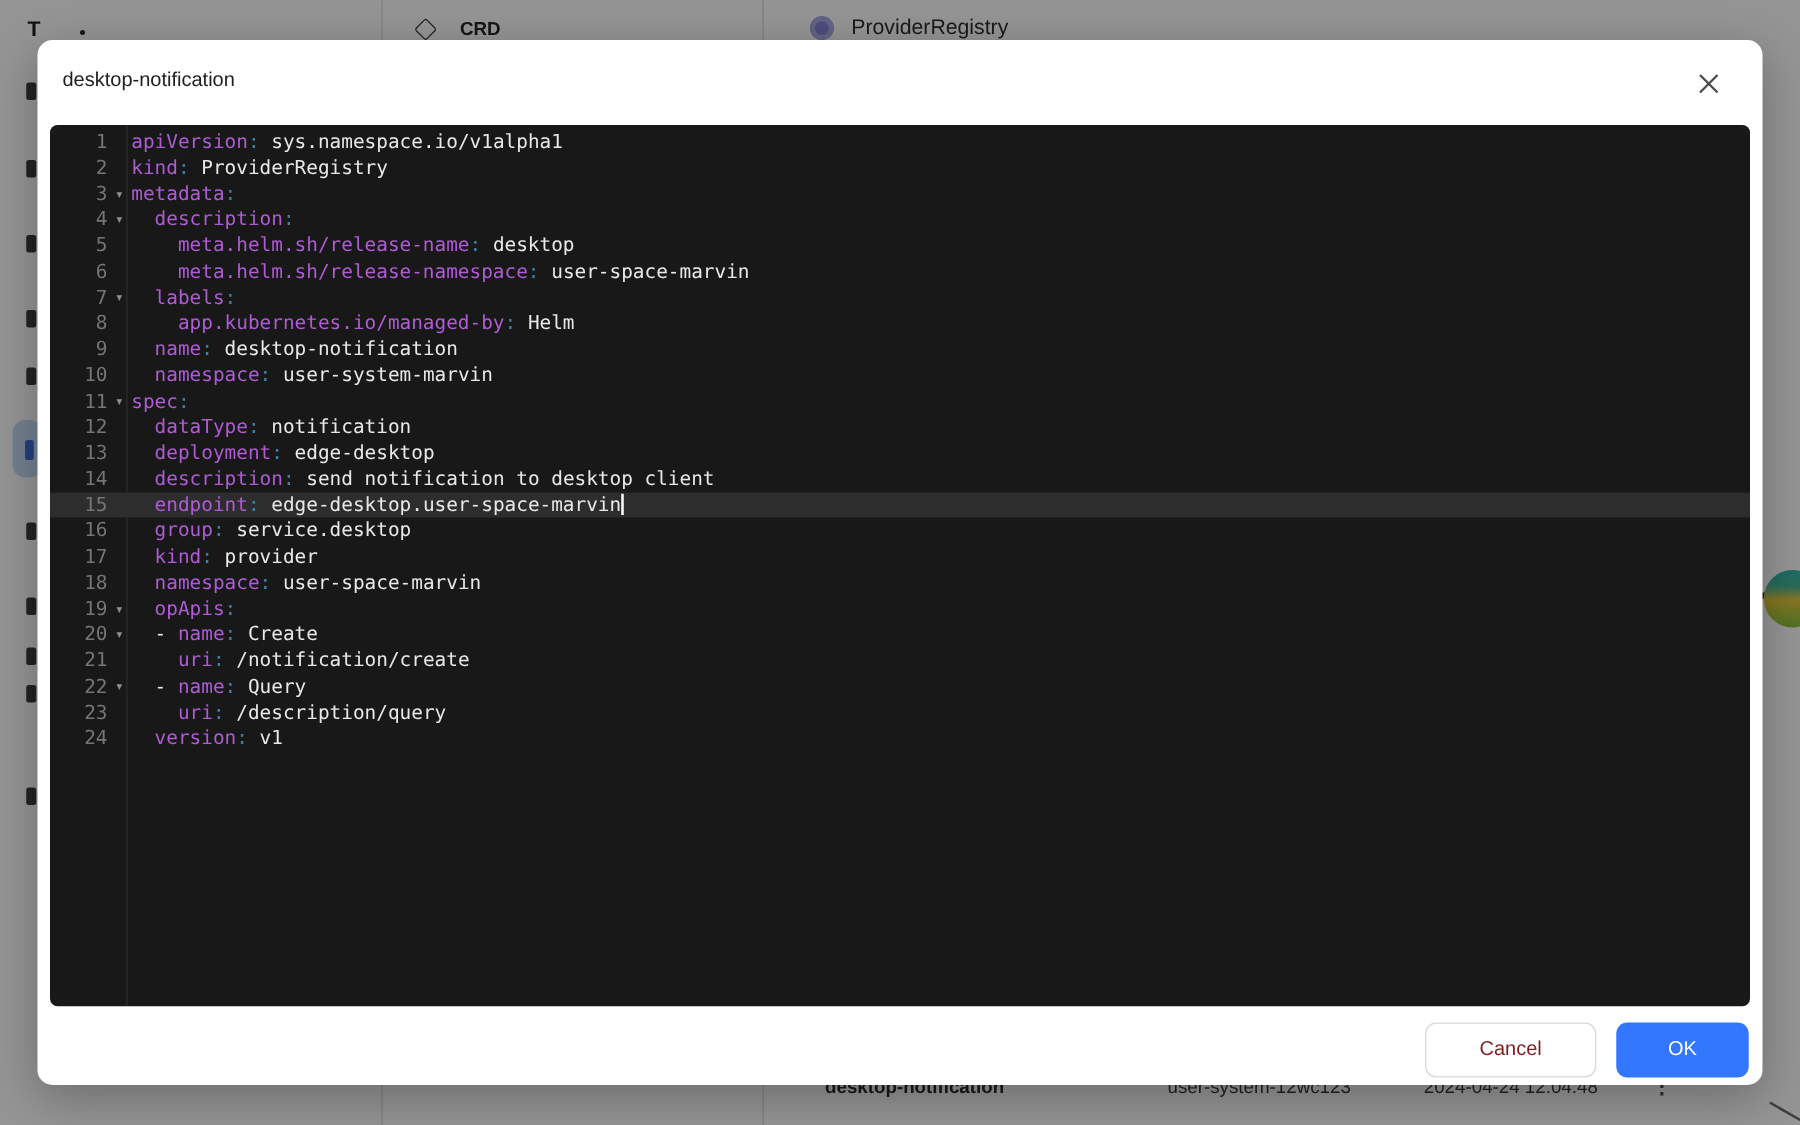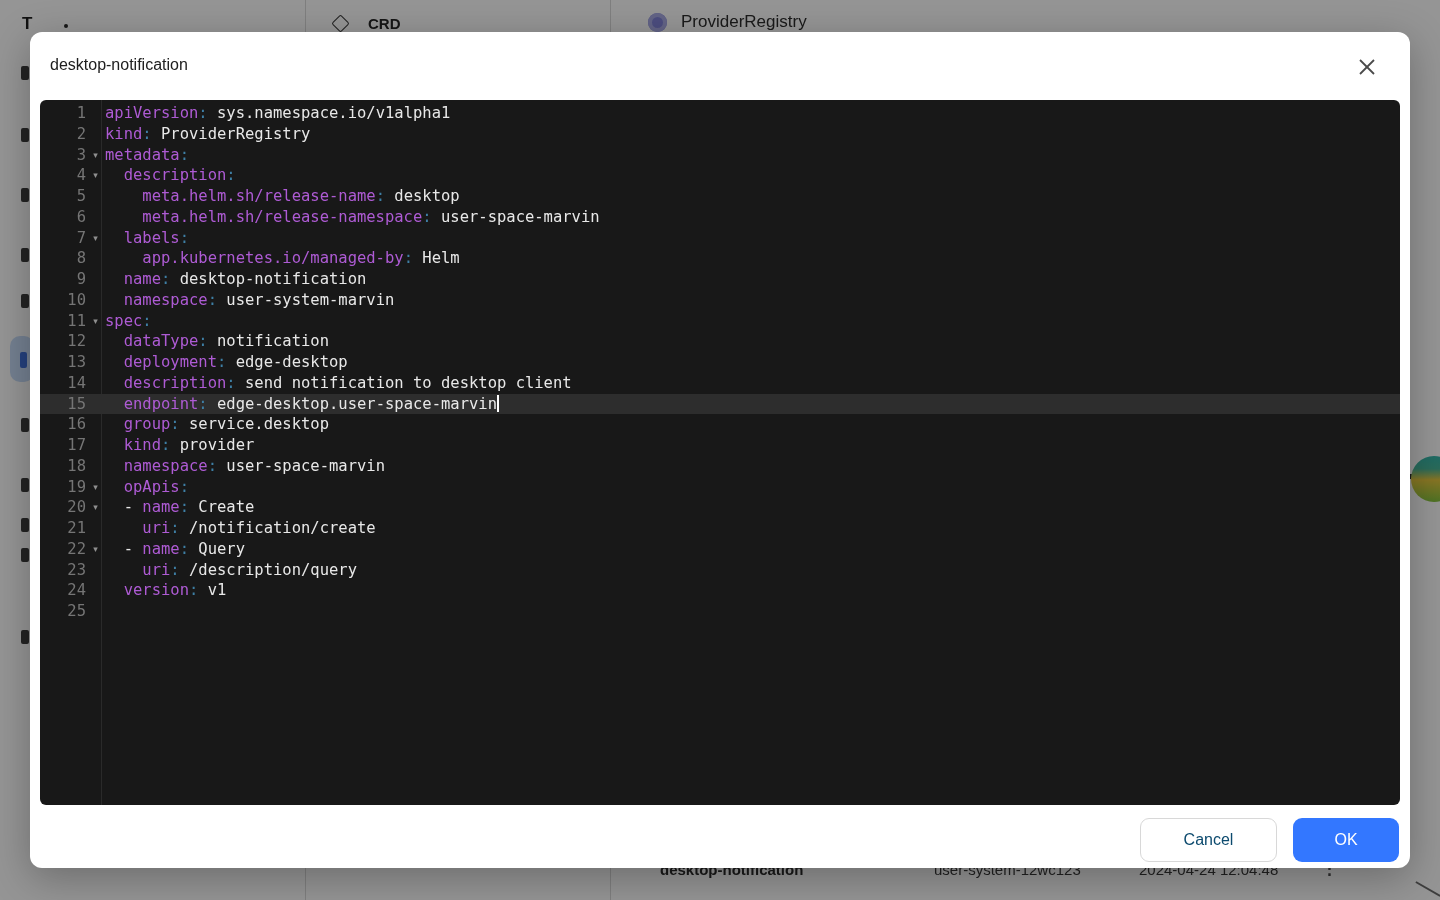--- a/index.html
+++ b/index.html
@@ -47,21 +47,21 @@
   .cl .num{width:46px;flex:0 0 46px;text-align:right;color:#757575;user-select:none;}
   .cl .fold{width:19px;flex:0 0 19px;text-align:center;color:#8f8f8f;font-size:9px;line-height:20.75px;user-select:none;font-family:"Liberation Sans",sans-serif;}
   .cl .code{flex:1;padding-left:0;}
   .tk{color:#ae5bd4;}
   .tp{color:#3e7fa5;}
   .tv{color:#e8e8e8;}
   .cursor{display:inline-block;width:2px;height:17px;background:#ffffff;vertical-align:-3px;}
   
   .btn{position:absolute;top:786px;height:44px;border-radius:9px;display:flex;align-items:center;justify-content:center;
     font-size:16px;font-weight:500;box-sizing:border-box;cursor:pointer;}
-  .btn-cancel{left:1110px;width:137px;background:#ffffff;border:1px solid #d8d8d8;color:#0c4a6e;}
+  .btn-cancel{left:1110px;width:137px;background:#ffffff;border:1px solid #d8d8d8;color:#7f1d1d;}
   .btn-ok{left:1263px;width:106px;background:#3377ff;border:none;color:#ffffff;}
 </style>
 </head>
 <body>
 
 <div class="bg-layer">
   <div class="bg-vline" style="left:305px"></div>
   <div class="bg-vline" style="left:610px"></div>
 
   <div class="bg-brand">T</div>
@@ -134,18 +134,17 @@
       <div class="cl active"><span class="num">15</span><span class="fold"></span><span class="code"><span class="tv">  </span><span class="tk">endpoint</span><span class="tp">:</span><span class="tv"> edge-desktop.user-space-marvin</span><span class="cursor"></span></span></div>
       <div class="cl"><span class="num">16</span><span class="fold"></span><span class="code"><span class="tv">  </span><span class="tk">group</span><span class="tp">:</span><span class="tv"> service.desktop</span></span></div>
       <div class="cl"><span class="num">17</span><span class="fold"></span><span class="code"><span class="tv">  </span><span class="tk">kind</span><span class="tp">:</span><span class="tv"> provider</span></span></div>
       <div class="cl"><span class="num">18</span><span class="fold"></span><span class="code"><span class="tv">  </span><span class="tk">namespace</span><span class="tp">:</span><span class="tv"> user-space-marvin</span></span></div>
       <div class="cl"><span class="num">19</span><span class="fold">▾</span><span class="code"><span class="tv">  </span><span class="tk">opApis</span><span class="tp">:</span></span></div>
       <div class="cl"><span class="num">20</span><span class="fold">▾</span><span class="code"><span class="tv">  - </span><span class="tk">name</span><span class="tp">:</span><span class="tv"> Create</span></span></div>
       <div class="cl"><span class="num">21</span><span class="fold"></span><span class="code"><span class="tv">    </span><span class="tk">uri</span><span class="tp">:</span><span class="tv"> /notification/create</span></span></div>
       <div class="cl"><span class="num">22</span><span class="fold">▾</span><span class="code"><span class="tv">  - </span><span class="tk">name</span><span class="tp">:</span><span class="tv"> Query</span></span></div>
       <div class="cl"><span class="num">23</span><span class="fold"></span><span class="code"><span class="tv">    </span><span class="tk">uri</span><span class="tp">:</span><span class="tv"> /description/query</span></span></div>
       <div class="cl"><span class="num">24</span><span class="fold"></span><span class="code"><span class="tv">  </span><span class="tk">version</span><span class="tp">:</span><span class="tv"> v1</span></span></div>
-      <div class="cl"><span class="num">25</span><span class="fold"></span><span class="code"></span></div>
     </div>
 
   <div class="btn btn-cancel">Cancel</div>
   <div class="btn btn-ok">OK</div>
 </div>
 
 </body></html>

